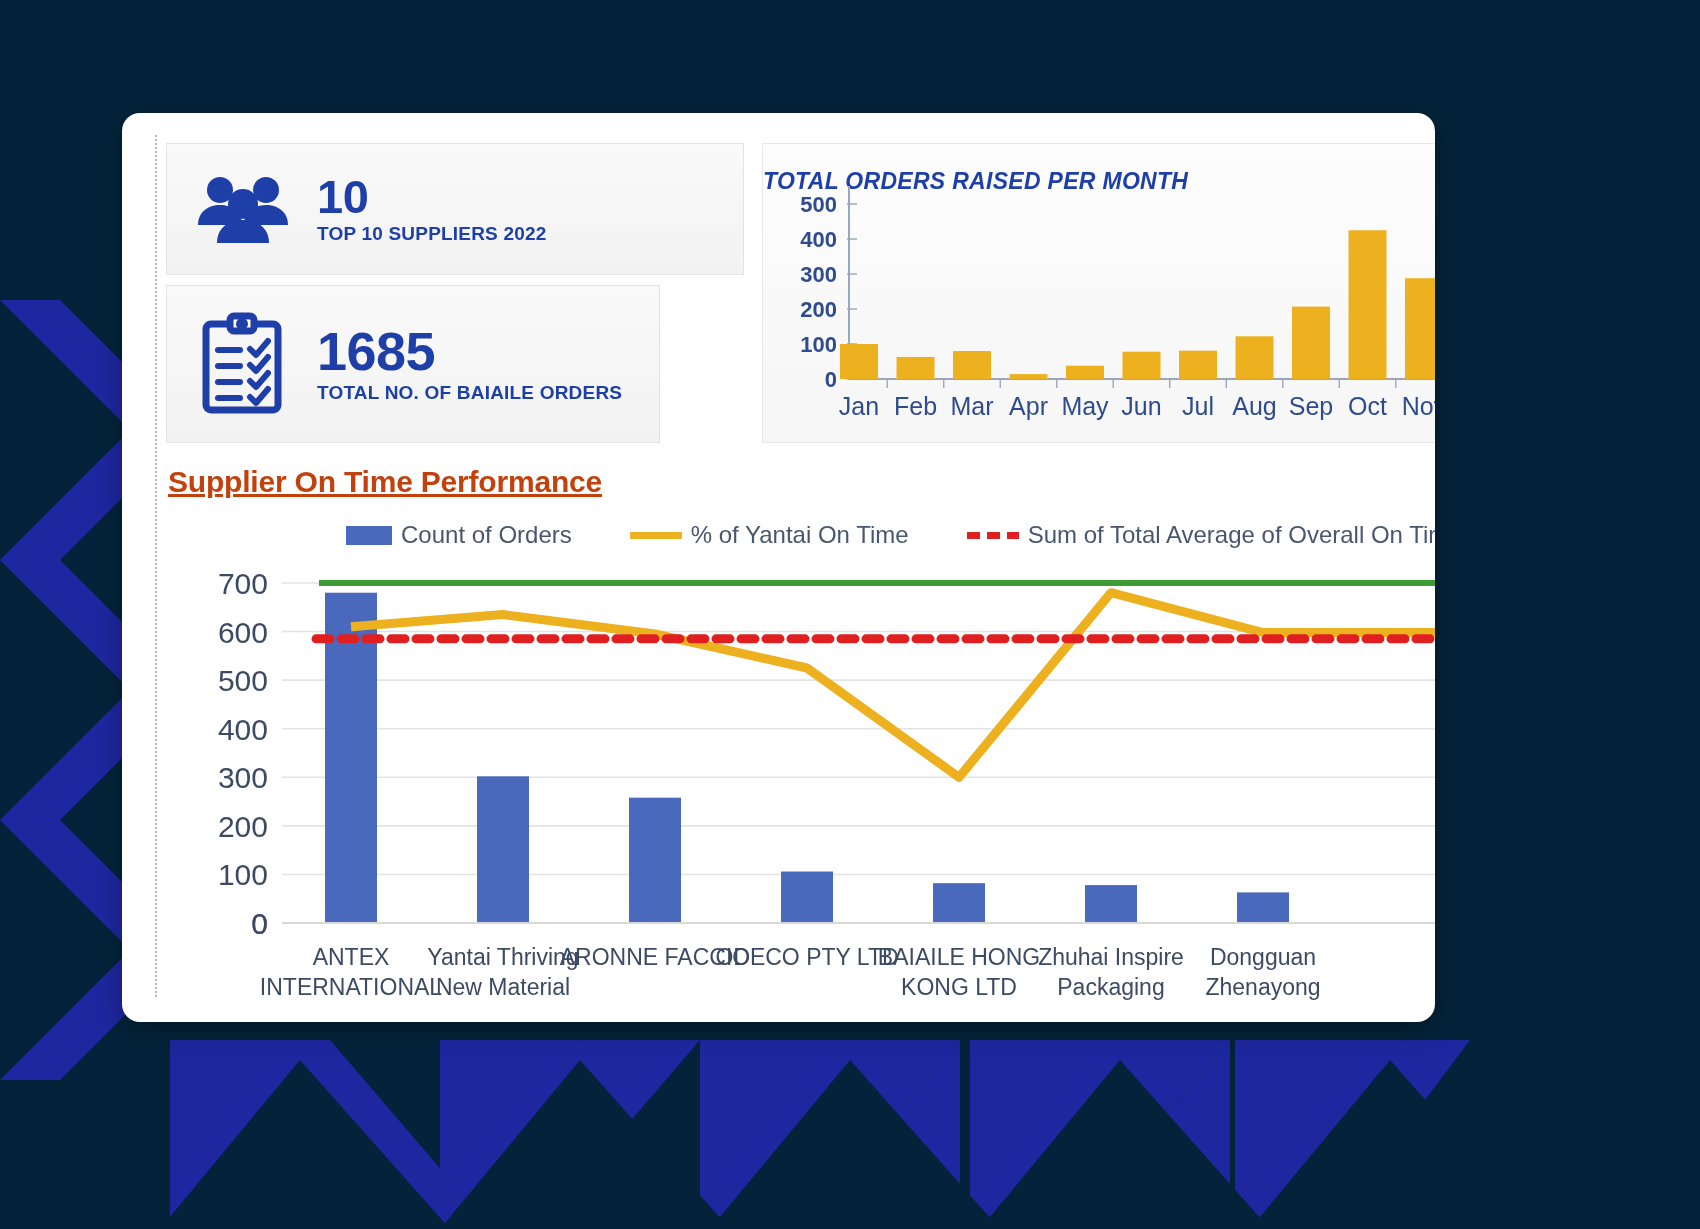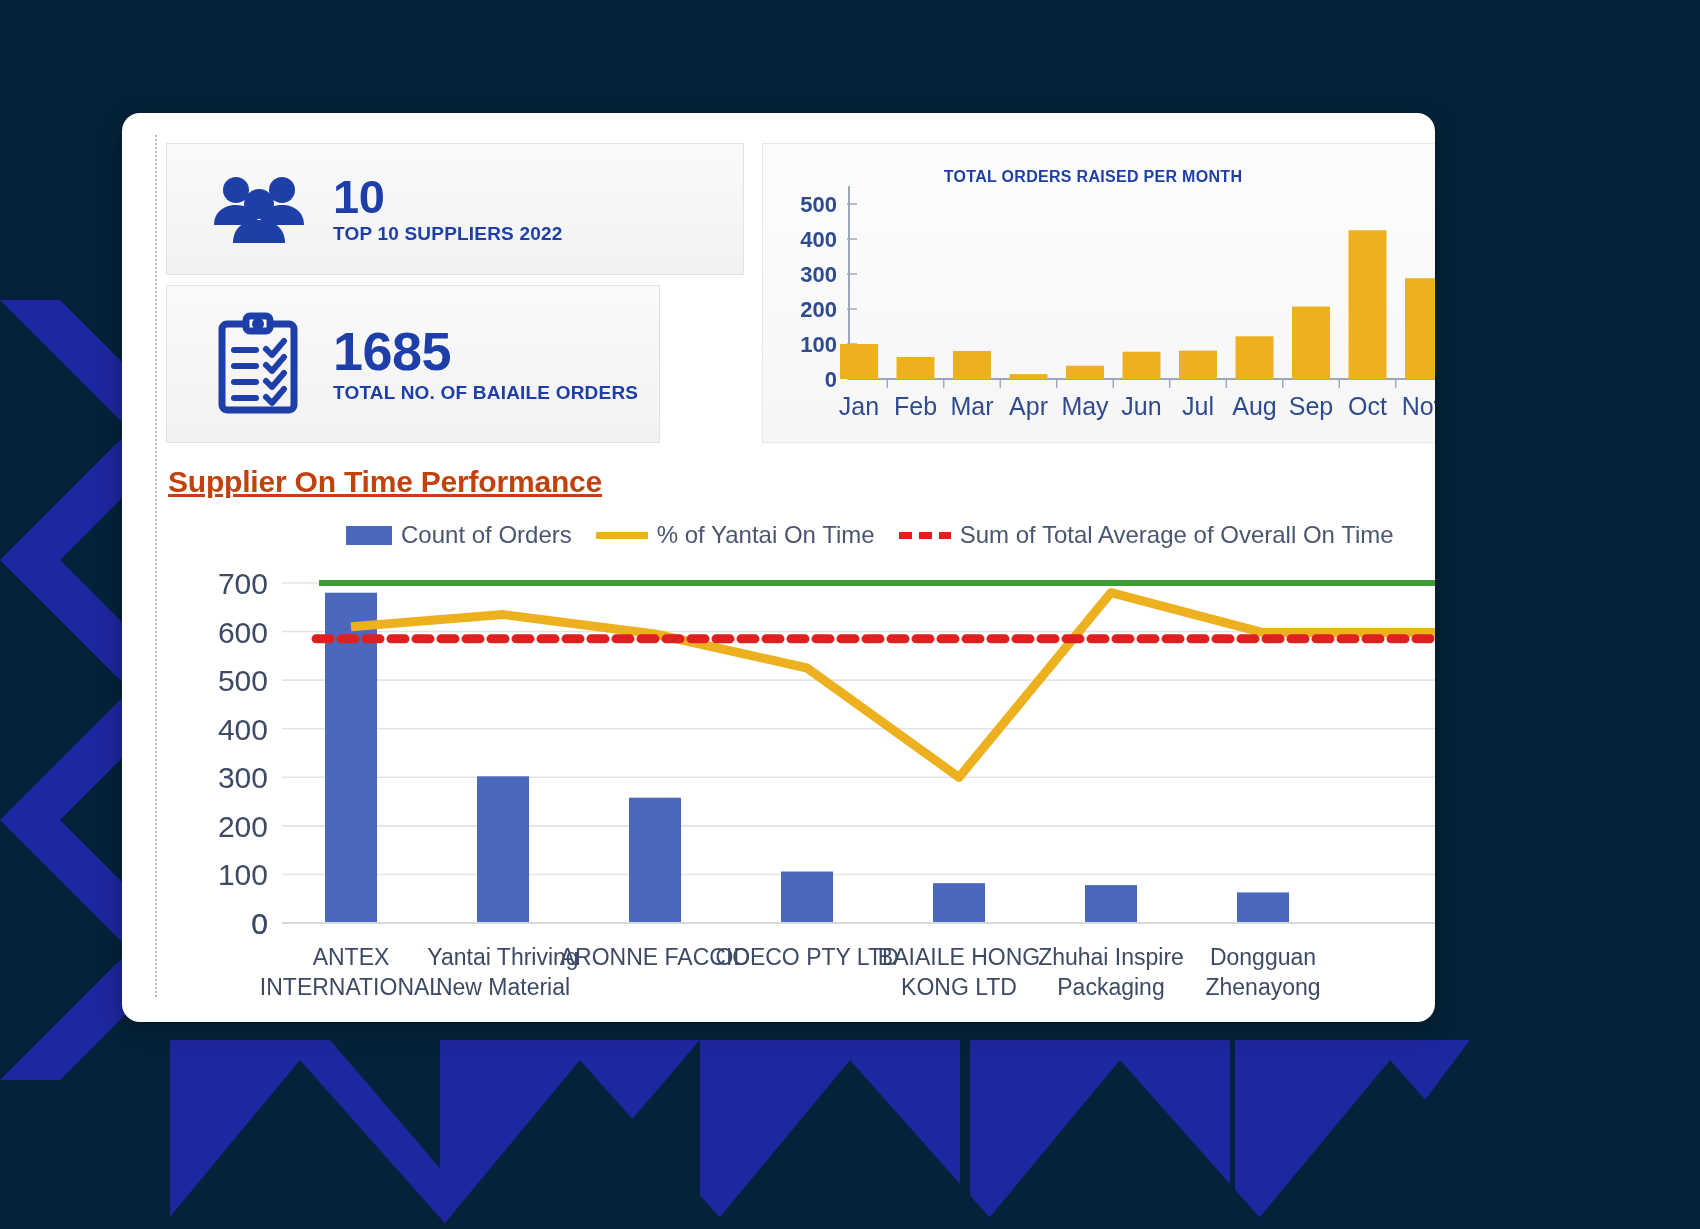--- a/index.html
+++ b/index.html
@@ -28,21 +28,20 @@
     border-left:2px dotted #b9b9b9;
   }
 
   
   .kpi-tile{
     position:absolute;
     background:linear-gradient(180deg,#fafafa 0%,#f2f2f2 100%);
     border:1px solid #e3e3e3;
     display:flex;align-items:center;
     box-sizing:border-box;
-    padding-left:16px;
   }
   #kpi-suppliers{left:44px;top:30px;width:578px;height:132px;}
   #kpi-orders{left:44px;top:172px;width:494px;height:158px;}
   .kpi-icon{width:150px;display:flex;align-items:center;justify-content:center;flex:0 0 auto;}
   .kpi-text{display:flex;flex-direction:column;justify-content:center;}
   .kpi-value{
     font-size:47px;font-weight:bold;color:#1e3fa8;line-height:1.02;
     letter-spacing:-.5px;
   }
   #kpi-orders .kpi-value{font-size:54px;}
@@ -52,37 +51,37 @@
   }
 
   
   #monthly-panel{
     position:absolute;left:640px;top:30px;width:700px;height:300px;
     background:linear-gradient(180deg,#fdfdfd 0%,#f6f6f6 100%);
     border:1px solid #e8e8e8;border-right:none;box-sizing:border-box;
     overflow:hidden;
   }
   #monthly-title{
-    position:absolute;top:24px;left:0;width:660px;text-align:center;
-    font-size:16px;font-weight:bold;color:#1e3fa8;letter-spacing:.3px;
+    position:absolute;top:24px;left:0;width:660px;
+    font-size:23px;font-weight:bold;color:#1e3fa8;letter-spacing:.3px;font-style:italic;
   }
   #monthly-plot{position:absolute;left:0;top:0;width:700px;height:300px;}
 
   
   #supplier-title{
     position:absolute;left:46px;top:352px;
     font-size:30px;font-weight:bold;color:#c2410c;
     text-decoration:underline;letter-spacing:-.2px;
   }
   #supplier-chart-wrap{
     position:absolute;left:44px;top:400px;width:1290px;height:500px;overflow:hidden;
   }
   #supplier-legend{
     position:absolute;left:180px;top:8px;display:flex;align-items:center;
-    gap:24px;white-space:nowrap;
+    gap:58px;white-space:nowrap;
   }
   .legend-item{display:flex;align-items:center;gap:9px;}
   .legend-text{font-size:24px;color:#495670;}
   .swatch-bar{width:46px;height:19px;background:#4a69bd;}
   .swatch-line{width:52px;height:7px;background:#edb11f;border-radius:1px;}
   .swatch-dash{width:52px;height:7px;
     background:repeating-linear-gradient(to right,#e02020 0 13px,transparent 13px 20px);}
   #supplier-plot{position:absolute;left:0;top:52px;width:1290px;height:440px;}
 
   text{font-family:"Liberation Sans", sans-serif;}

